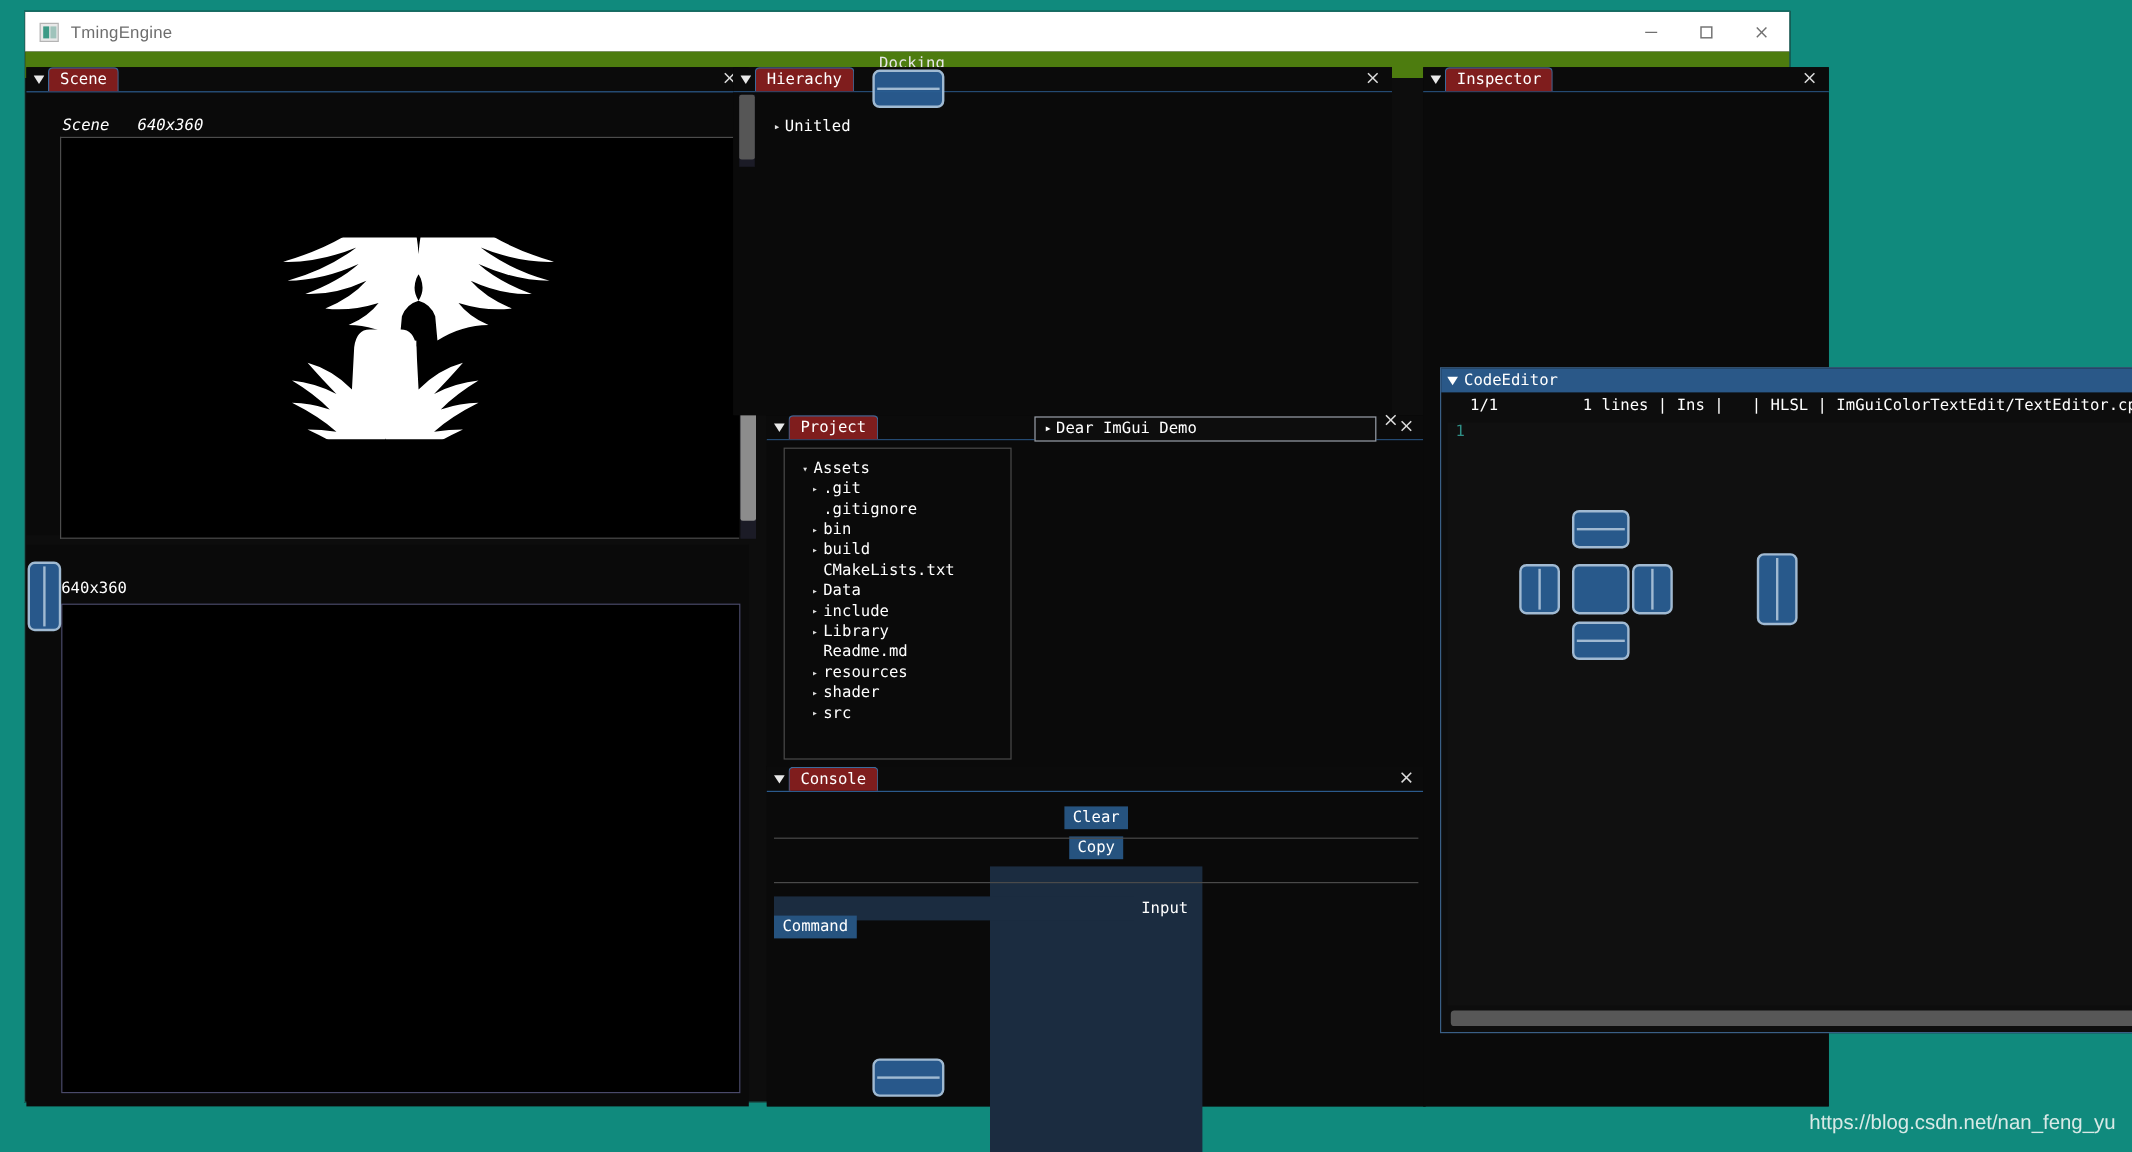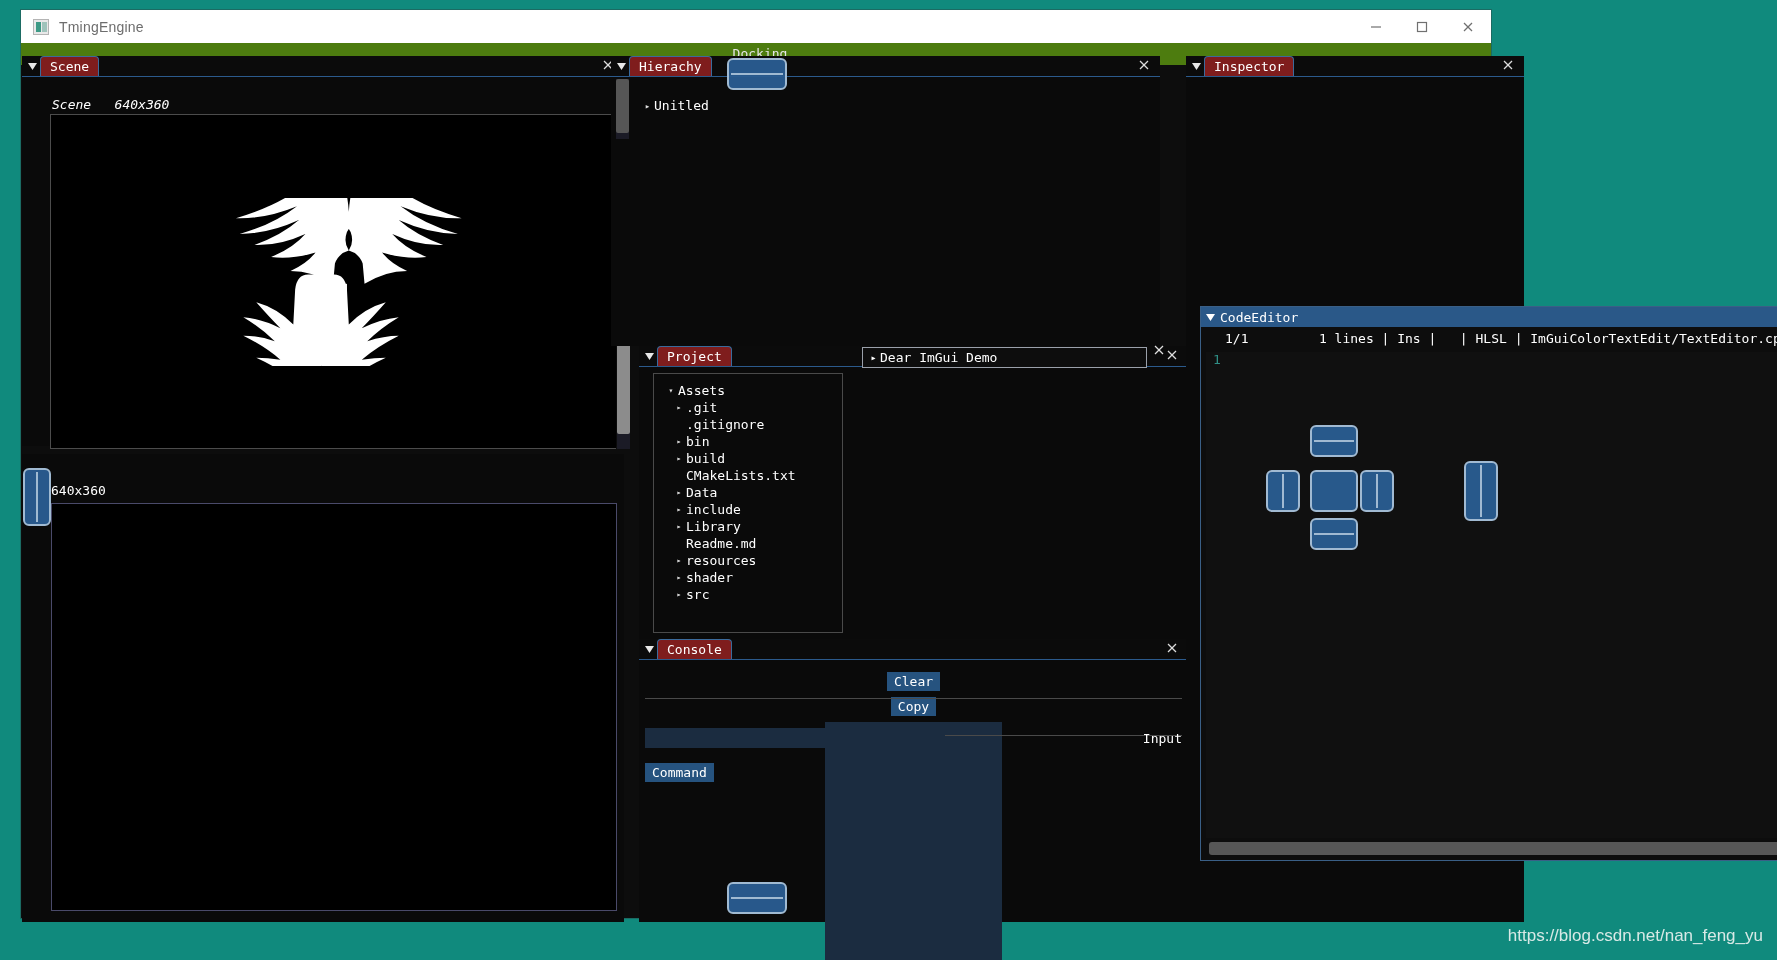--- a/index.html
+++ b/index.html
@@ -393,21 +393,21 @@
       </div>
       <div class="panel-body">
         <div class="console-toolbar" style="top:12px;flex-direction:column;">
           <button class="imgui-btn">Clear</button>
           <button class="imgui-btn">Copy</button>
           <input class="imgui-input" style="flex: 0 0 330px;" value="">
           <span class="inline-label">Filter</span>
         </div>
         <div class="console-sep" style="top:38px;"></div>
         <div class="console-sep" style="top:75px;"></div>
-        <div class="console-input-row" style="top:68px;justify-content:space-between;">
+        <div class="console-input-row" style="top:87px;">
           <input class="imgui-input" style="flex: 0 0 300px; height: 20px;" value="">
           <span class="inline-label">Input</span>
         </div>
         <button class="imgui-btn command-btn" style="top:103px;">Command</button>
       </div>
     </div>
 
     <div class="panel" id="inspector-panel" style="left:1165px; top:46px; width:338px; height:866px;">
       <div class="panel-titlebar">
         <div class="collapse-arrow">

